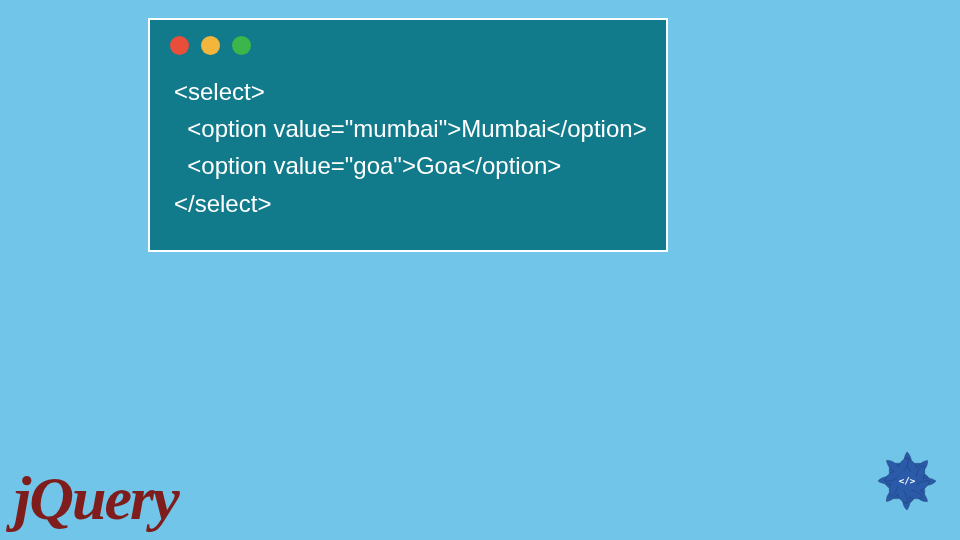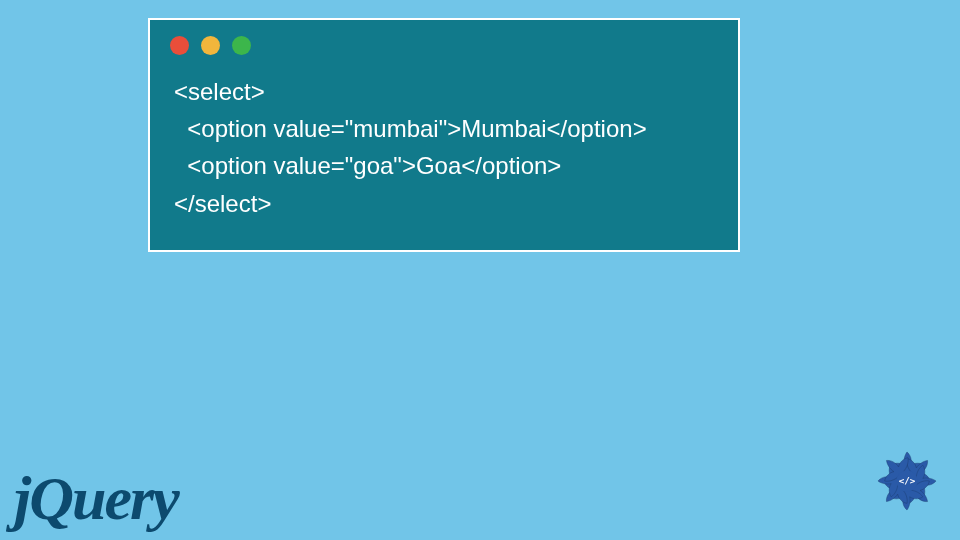--- a/index.html
+++ b/index.html
@@ -8,21 +8,21 @@
     height: 540px;
     background: #71c5e8;
     position: relative;
     font-family: Arial, Helvetica, sans-serif;
     overflow: hidden;
   }
   .code-window {
     position: absolute;
     top: 18px;
     left: 148px;
-    width: 592px;
+    width: 520px;
     background: #117a8b;
     border: 2px solid #ffffff;
     padding-bottom: 20px;
   }
   .titlebar {
     display: flex;
     align-items: center;
     gap: 12px;
     padding: 16px 20px 8px 20px;
   }
@@ -43,21 +43,21 @@
     white-space: pre;
   }
   .jquery-logo {
     position: absolute;
     left: 14px;
     bottom: 6px;
     font-family: Georgia, 'Times New Roman', serif;
     font-weight: 900;
     font-style: italic;
     font-size: 62px;
-    color: #0c4a6e;
+    color: #7f1d1d;
     letter-spacing: -2px;
     margin-top: 44px;
   }
   .delft {
     position: absolute;
     right: 20px;
     bottom: 26px;
     display: flex;
     align-items: center;
     gap: 6px;

